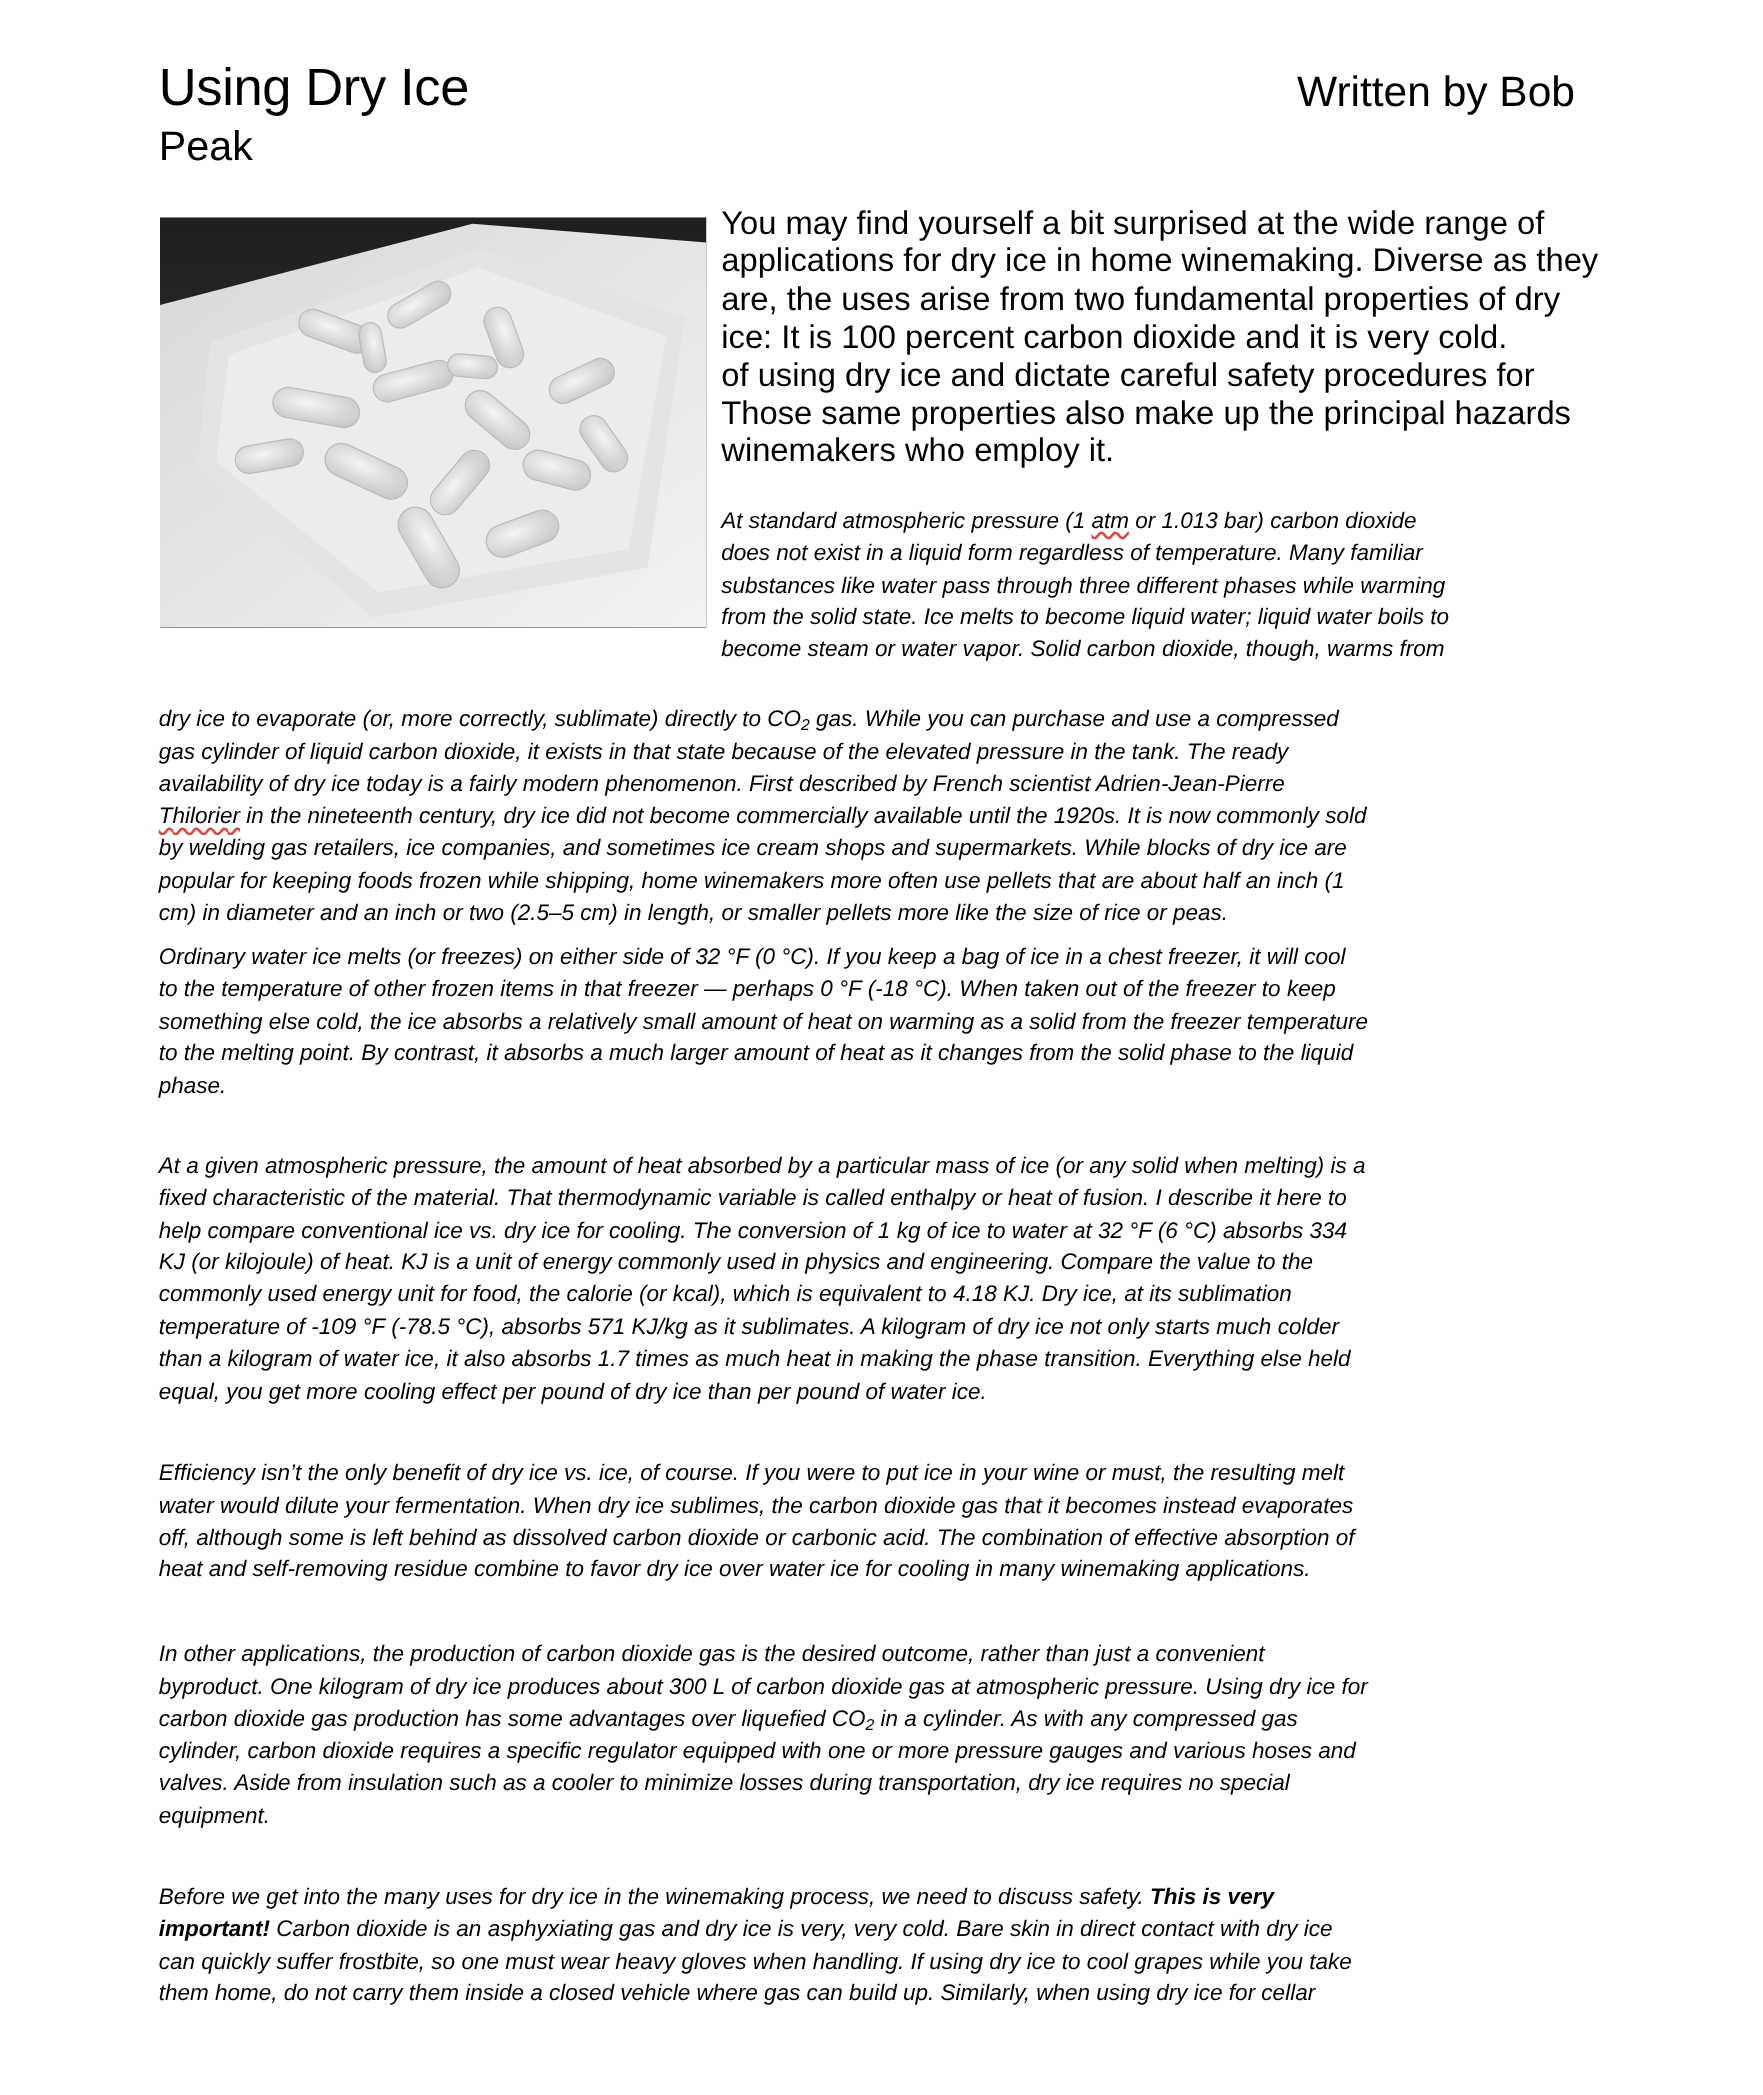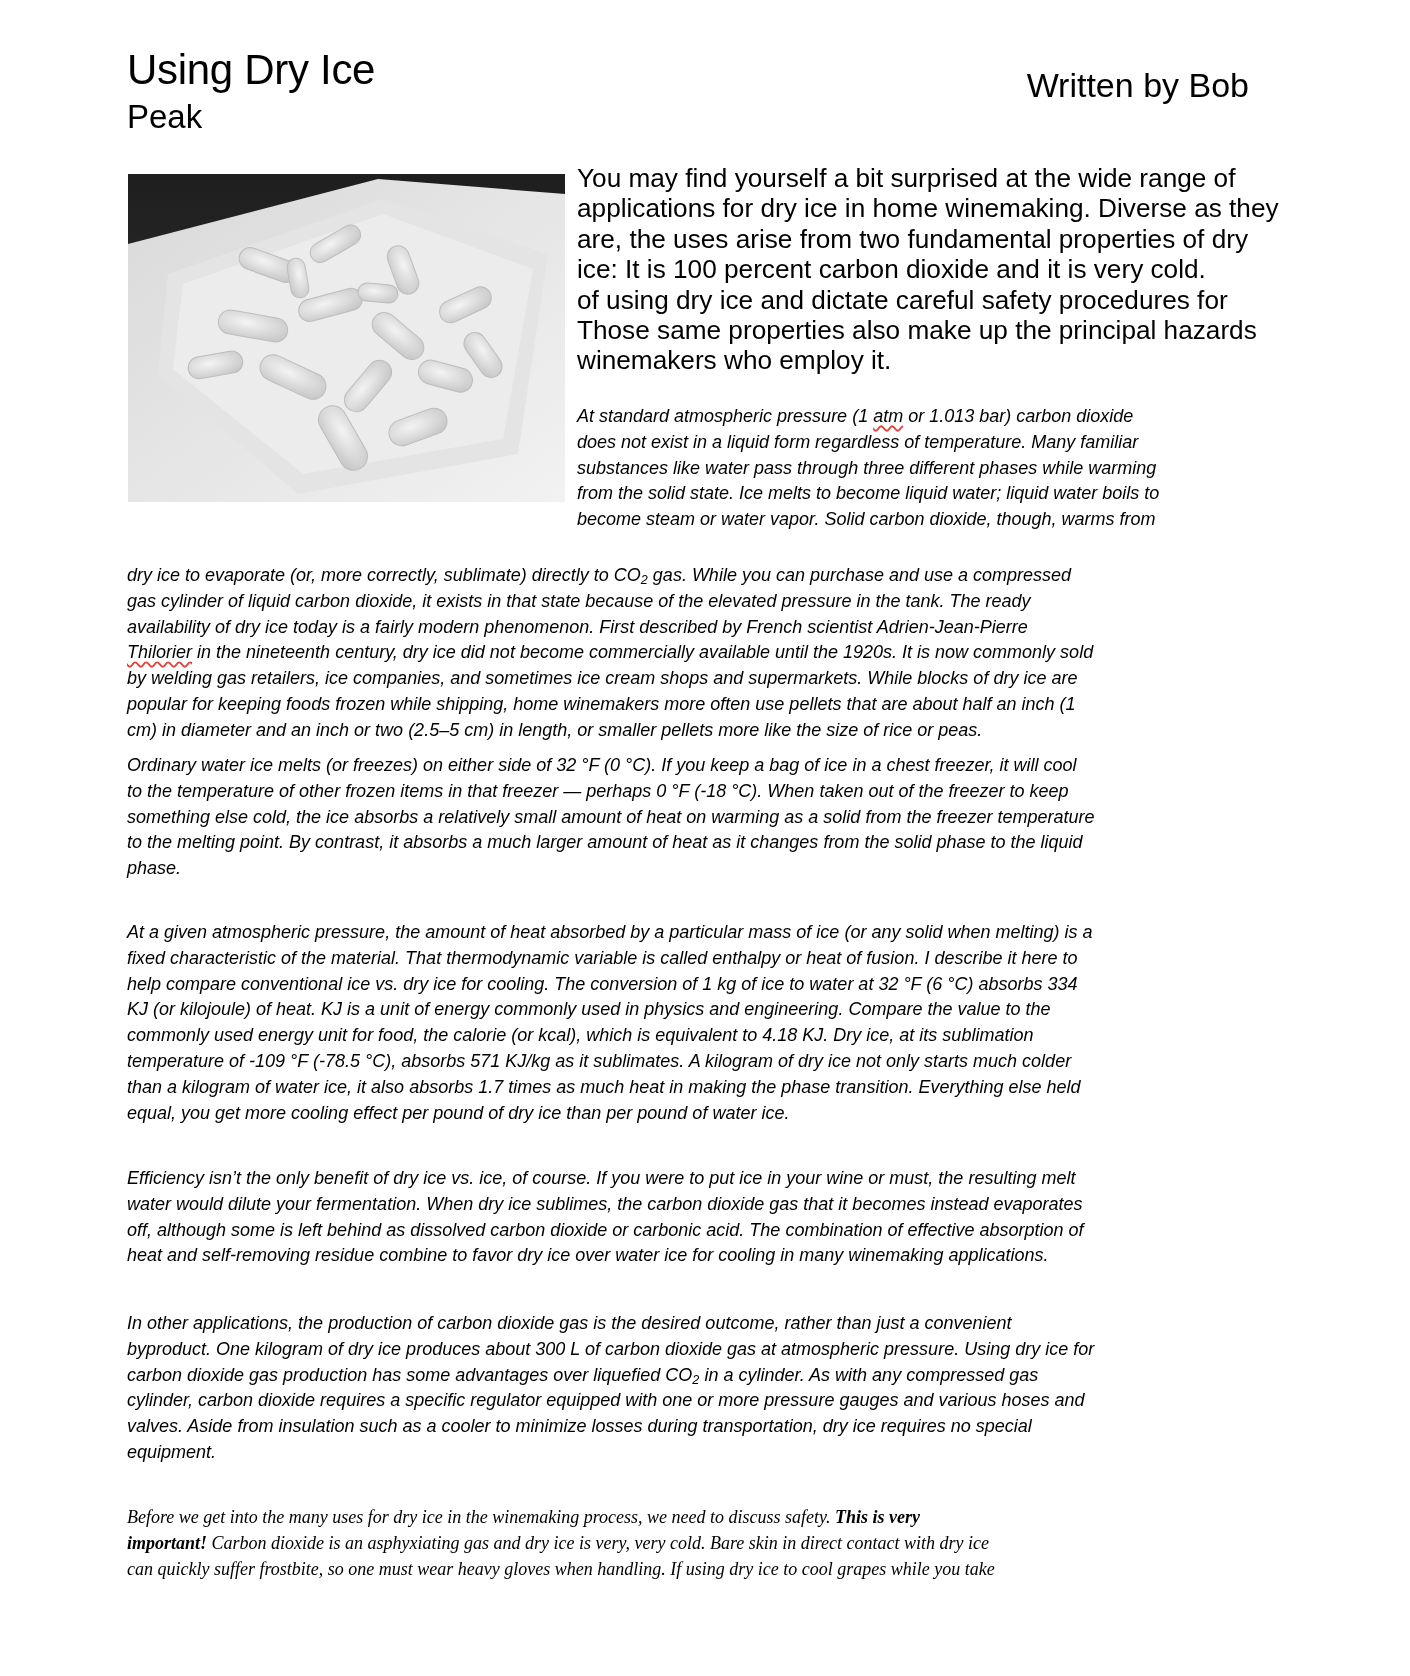--- a/index.html
+++ b/index.html
@@ -1,31 +1,31 @@
 <!DOCTYPE html>
 <html><head>
 <meta charset="utf-8">
 <style>
   html, body { margin: 0; padding: 0; background: #ffffff; }
   body { width: 1410px; height: 1676px; position: relative; overflow: hidden; color: #000; font-family: "Liberation Sans", sans-serif; }
   .title { position: absolute; left: 127px; top: 46px; font-size: 42px; line-height: 48px; margin: 0; font-weight: normal; letter-spacing: -0.3px; }
   .subtitle { position: absolute; left: 127px; top: 98px; font-size: 33px; line-height: 38px; margin: 0; font-weight: normal; }
-  .author { position: absolute; right: 150px; top: 54px; font-size: 34px; line-height: 40px; margin: 11px; font-weight: normal; }
+  .author { position: absolute; right: 150px; top: 54px; font-size: 34px; line-height: 40px; margin: 0; font-weight: normal; }
   .photo { position: absolute; left: 128px; top: 174px; width: 437px; height: 328px; overflow: hidden; background: #2a2a2a; }
   .photo svg { display: block; }
   .lead { position: absolute; left: 577px; top: 163px; width: 720px; font-size: 26.2px; line-height: 30.4px; margin: 0; }
   .line { display: block; white-space: nowrap; }
   .it { font-style: italic; font-size: 18px; line-height: 25.8px; margin: 0; position: absolute; }
   .p1a { left: 577px; top: 404px; }
   .p1b { left: 127px; top: 563px; }
   .p2 { left: 127px; top: 753px; }
   .p3 { left: 127px; top: 920px; }
   .p4 { left: 127px; top: 1166px; }
   .p5 { left: 127px; top: 1311px; }
-  .p6 { left: 127px; top: 1505px; font-family: Liberation Serif, serif; }
+  .p6 { left: 127px; top: 1505px; }
   .spell { text-decoration: underline wavy #e0443c; text-decoration-thickness: 1.5px; text-underline-offset: 3px; }
   sub { font-size: 0.7em; vertical-align: -0.25em; line-height: 0; }
   b { font-weight: bold; }
 </style>
 </head>
 <body>
 
 <h1 class="title">Using Dry Ice</h1>
 <h2 class="subtitle">Peak</h2>
 <h2 class="author">Written by Bob</h2>
@@ -131,13 +131,14 @@
   <span class="line"><span>carbon dioxide gas production has some advantages over liquefied CO</span><sub>2</sub><span> in a cylinder. As with any compressed gas</span></span>
   <span class="line">cylinder, carbon dioxide requires a specific regulator equipped with one or more pressure gauges and various hoses and</span>
   <span class="line">valves. Aside from insulation such as a cooler to minimize losses during transportation, dry ice requires no special</span>
   <span class="line">equipment.</span>
 </p>
 
 <p class="it p6">
   <span class="line"><span>Before we get into the many uses for dry ice in the winemaking process, we need to discuss safety. </span><b>This is very</b></span>
   <span class="line"><b>important!</b><span> Carbon dioxide is an asphyxiating gas and dry ice is very, very cold. Bare skin in direct contact with dry ice</span></span>
   <span class="line">can quickly suffer frostbite, so one must wear heavy gloves when handling. If using dry ice to cool grapes while you take</span>
+  <span class="line">them home, do not carry them inside a closed vehicle where gas can build up. Similarly, when using dry ice for cellar</span>
 </p>
 
 </body></html>

